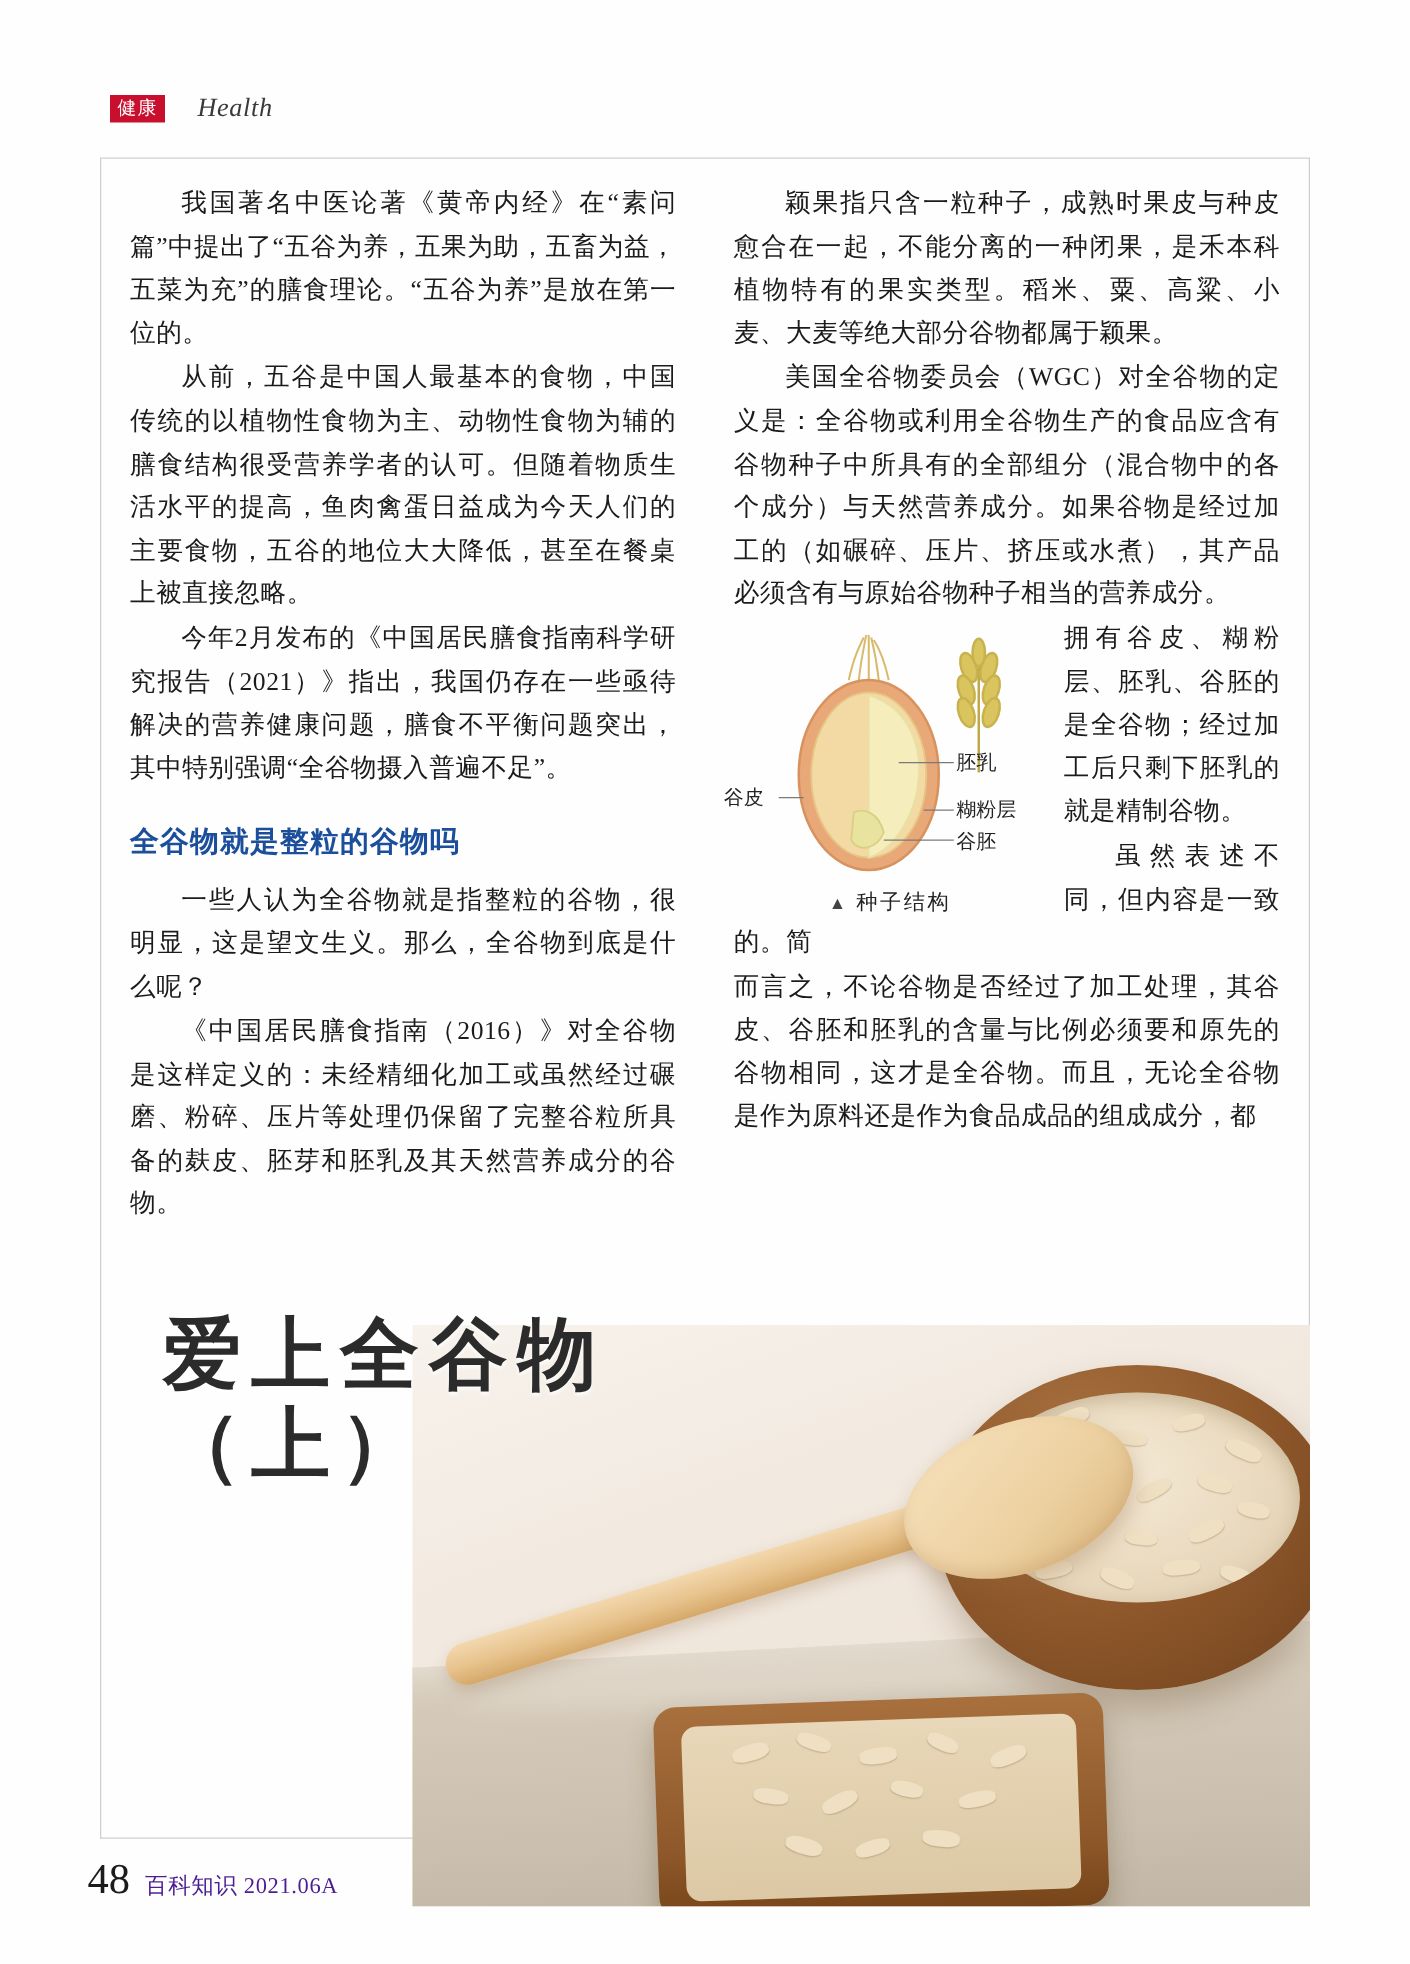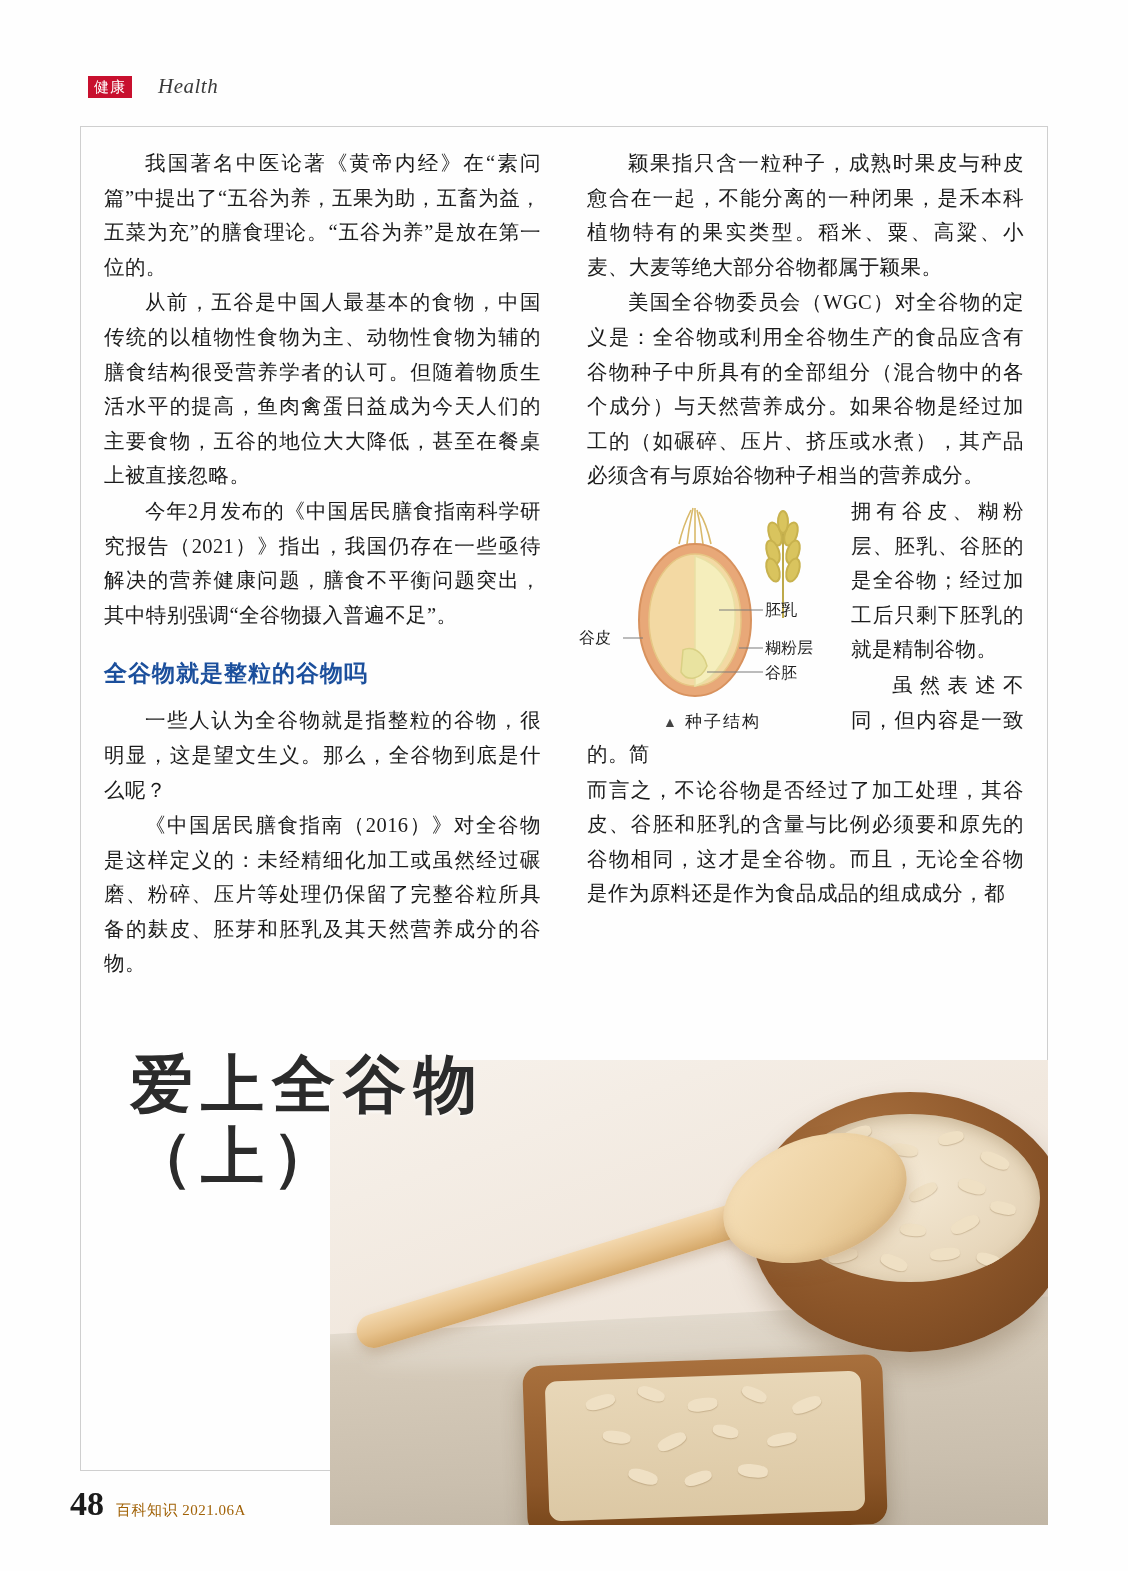--- a/index.html
+++ b/index.html
@@ -255,27 +255,27 @@
   .footer {
     position: absolute;
     left: 70px;
     bottom: 48px;
     display: flex;
     align-items: baseline;
     gap: 12px;
   }
   .page-num {
     font-family: "Liberation Serif", serif;
-    font-weight: bold;
+    font-weight: normal;
     font-size: 34px;
     color: #1b1b1b;
   }
   .footer-text {
-    font-size: 15px;
-    color: #a16207;
+    font-size: 18px;
+    color: #4c1d95;
     letter-spacing: 0.5px;
   }
 </style>
 </head>
 <body>
 
 <div class="page">
 
   <div class="header">
     <span class="header-badge">健康</span>

